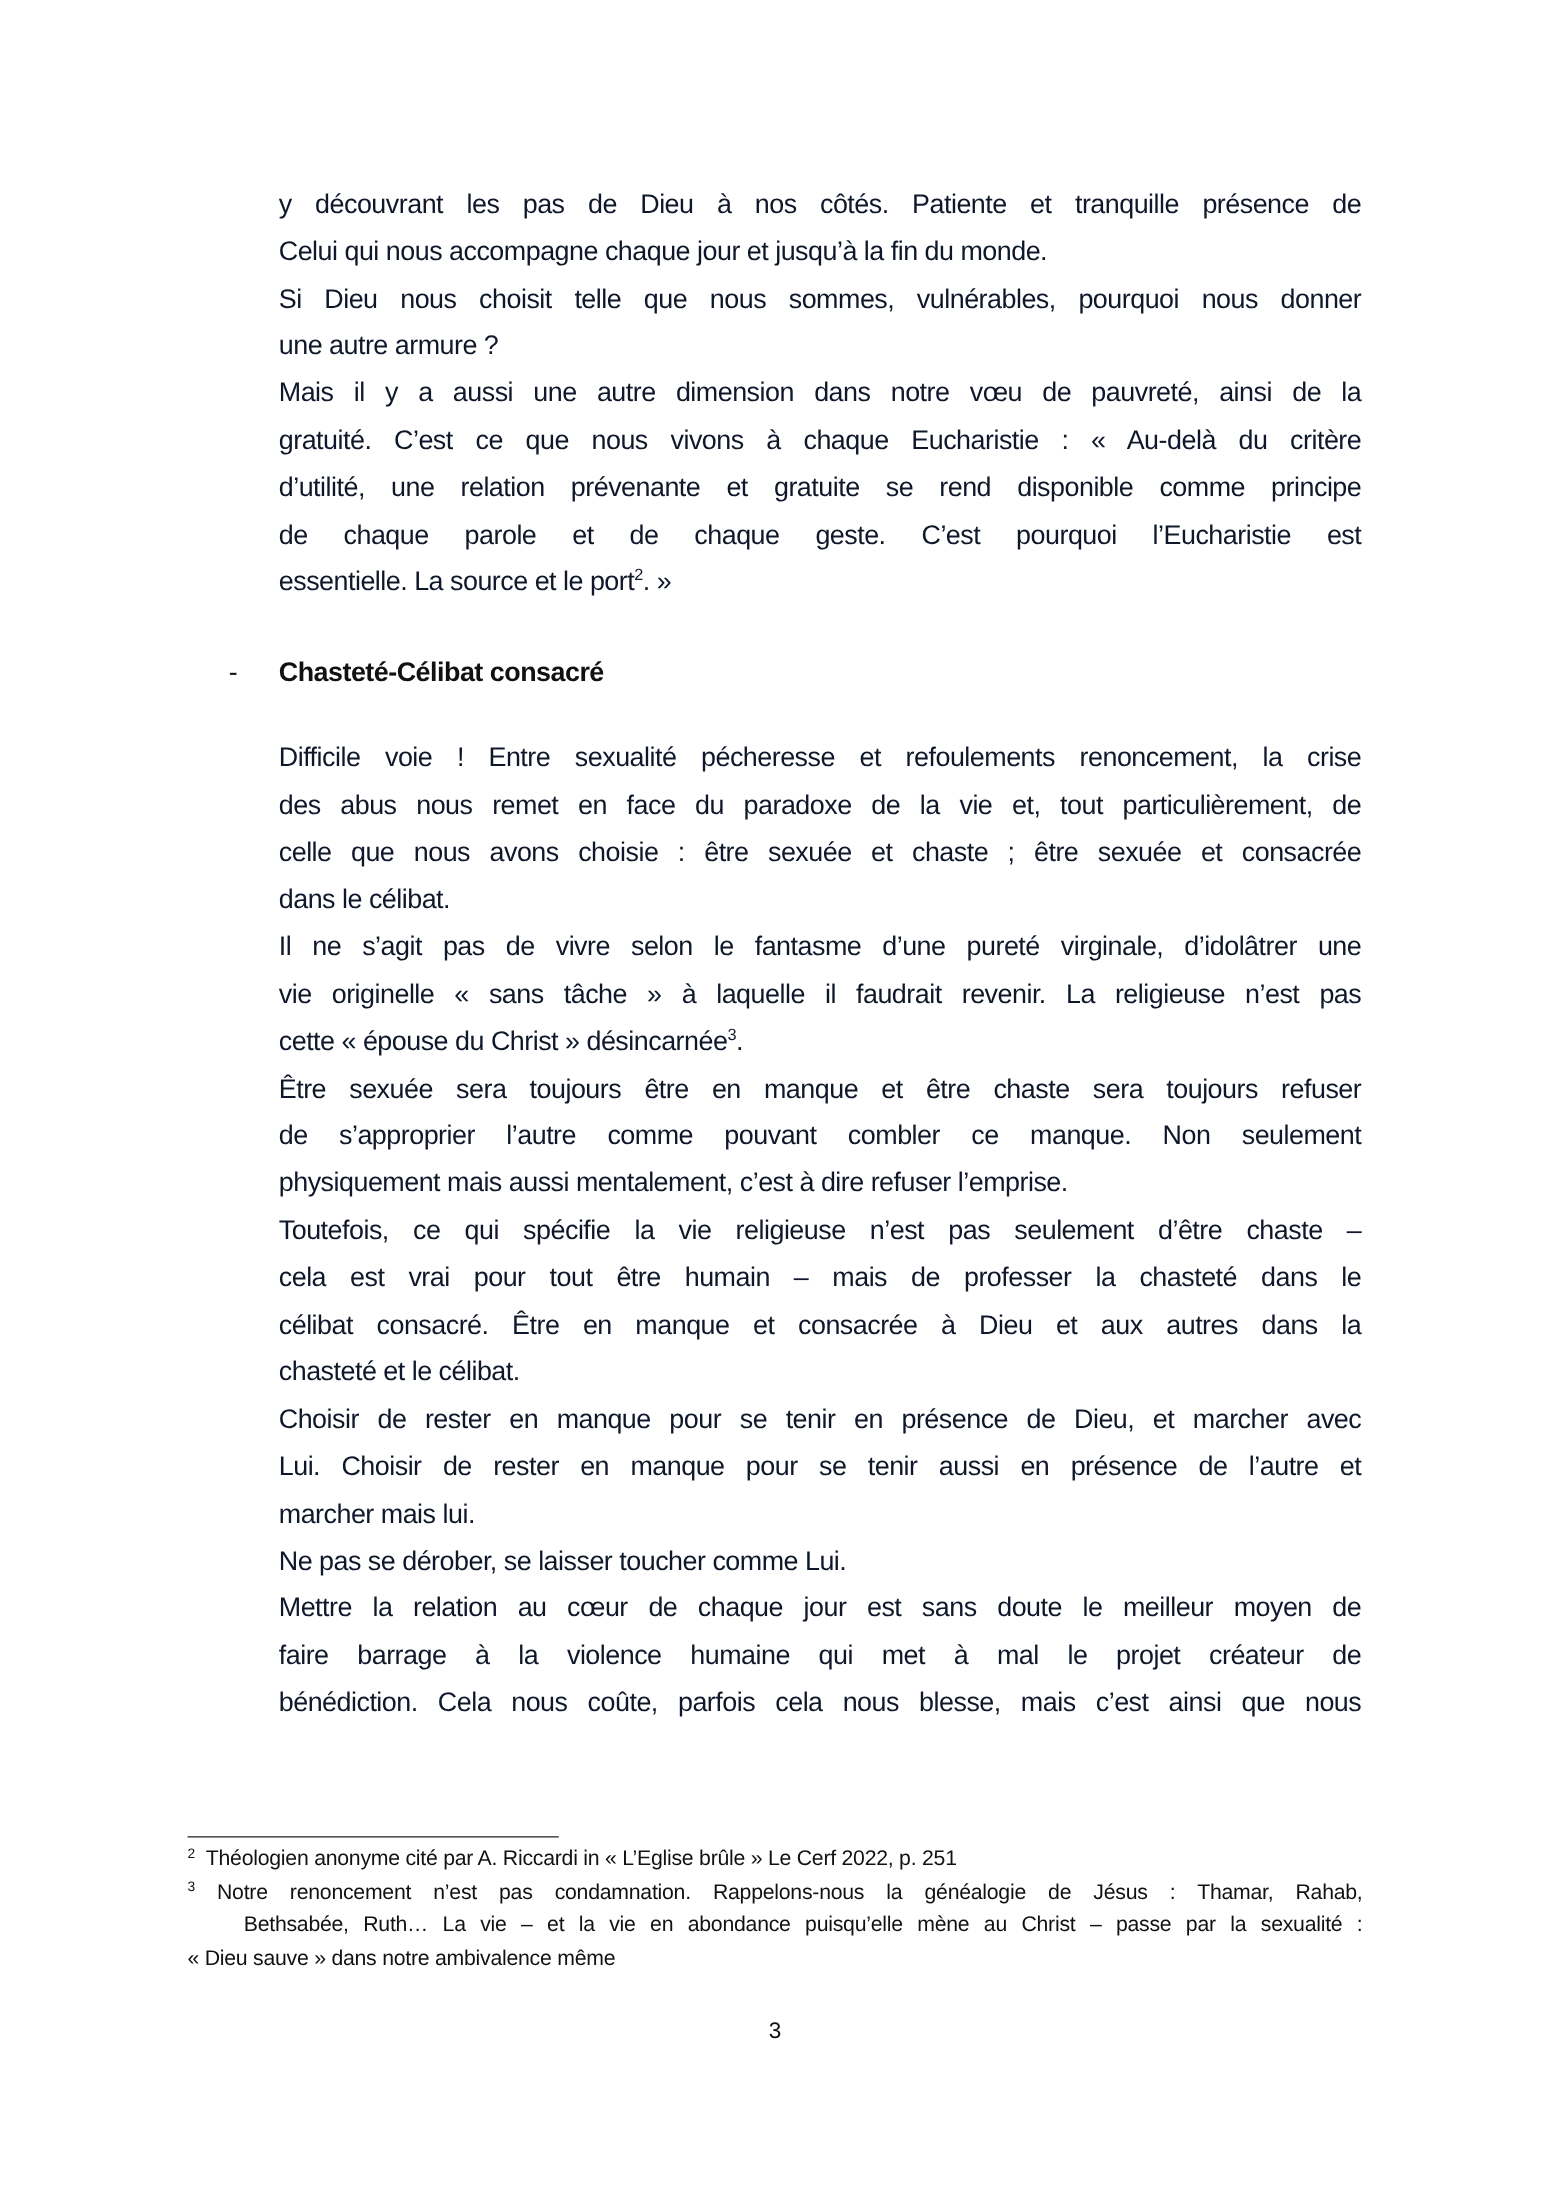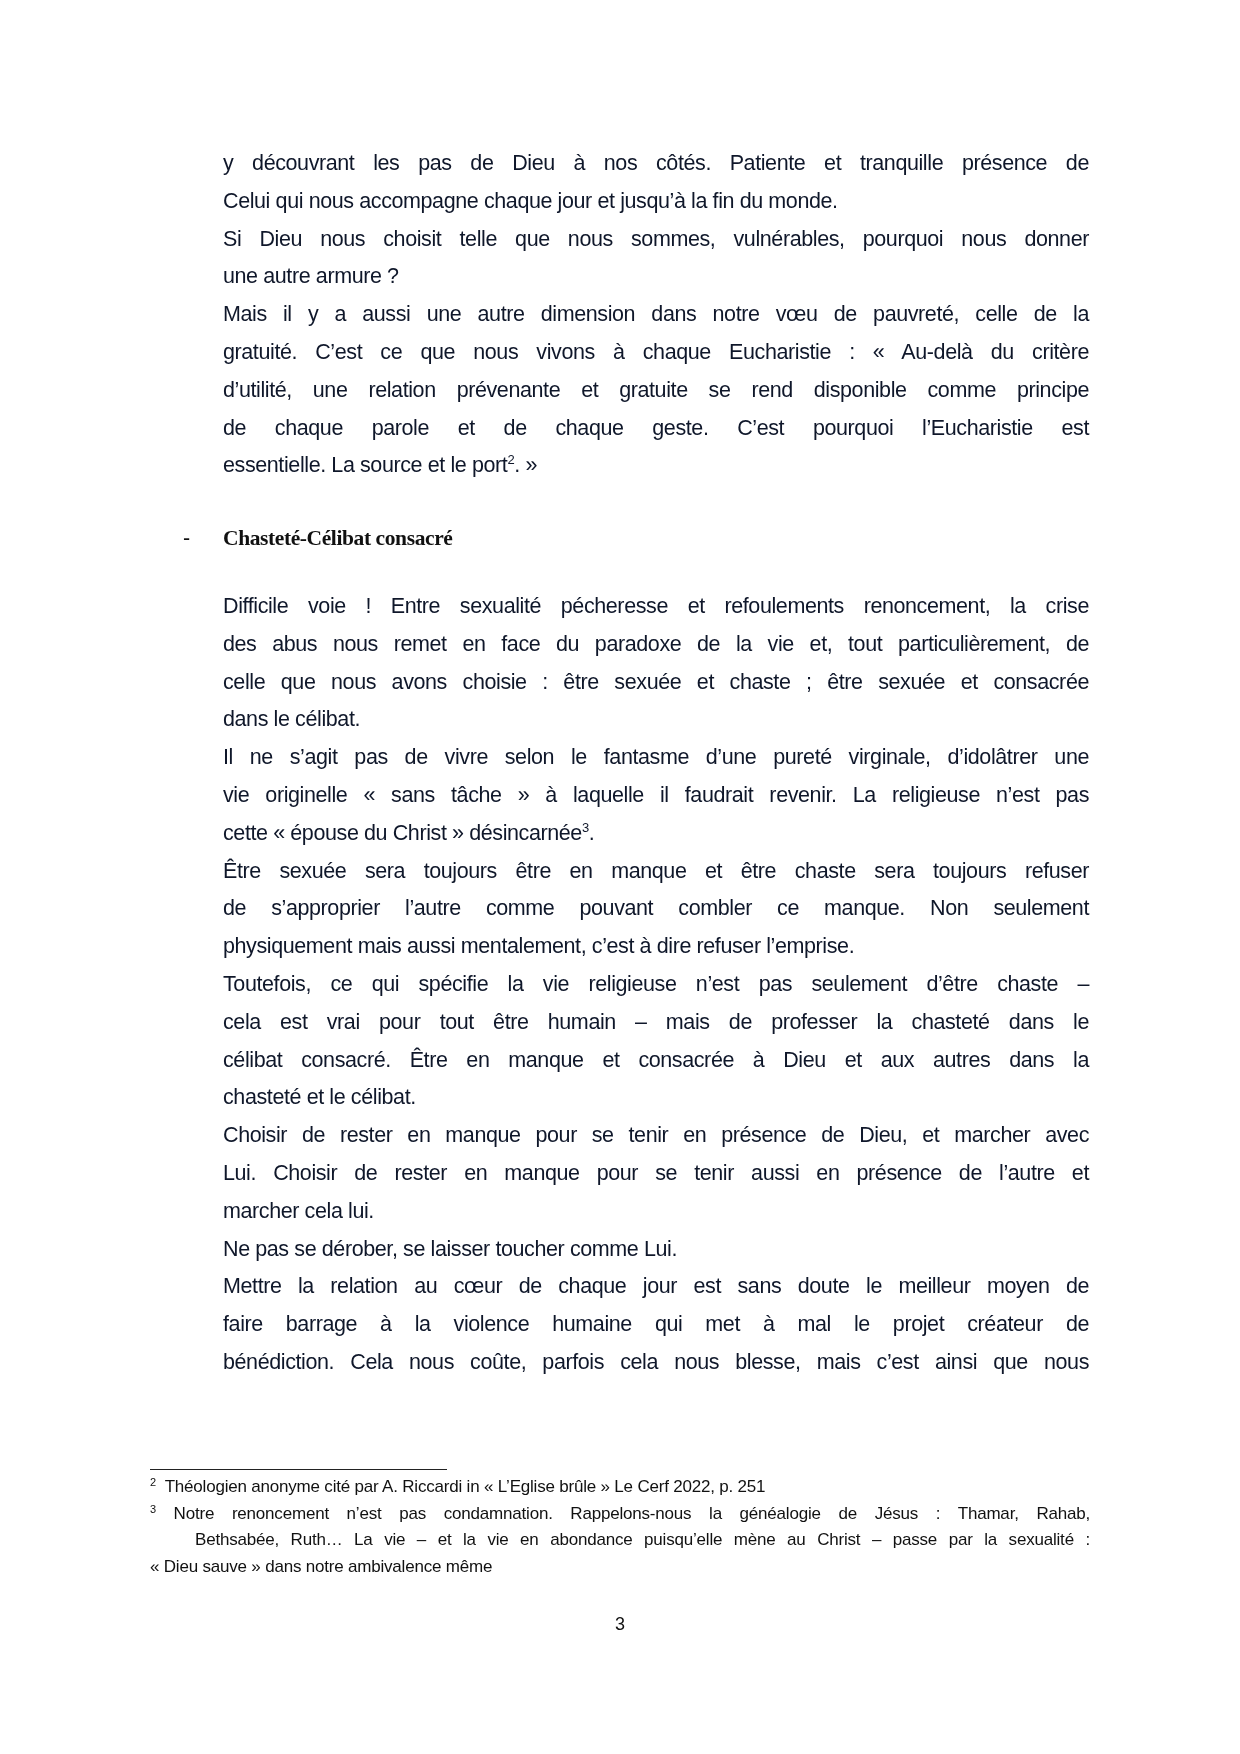--- a/index.html
+++ b/index.html
@@ -10,21 +10,21 @@
       font-family: "Liberation Sans", sans-serif;
       font-size: 21.5px; line-height: 37.8px; letter-spacing: -0.4px;
       text-align: justify; color: #0f172a;
     }
     .line { display: block; text-align: justify; text-align-last: justify; white-space: nowrap; }
     .line.last { text-align-last: left; }
     sup { font-size: 13px; line-height: 0; vertical-align: 8px; }
     #block1 { top: 145px; }
     .heading-row { position: absolute; top: 526px; left: 183px; font-family: "Liberation Sans", sans-serif; font-size: 21.5px; }
     .heading-row .dash { position: absolute; left: 0; top: 0; }
-    .heading-row .title { position: absolute; left: 40px; top: 0; white-space: nowrap; font-weight: bold; letter-spacing: -0.4px; font-family: Liberation Serif, serif; }
+    .heading-row .title { position: absolute; left: 40px; top: 0; white-space: nowrap; font-weight: bold; letter-spacing: -0.4px; }
     #block2 { top: 588px; }
     .fn-rule { position: absolute; left: 150px; top: 1469px; width: 297px; height: 1px; background: #222; }
     .footnotes {
       position: absolute; left: 150px; width: 940px; top: 1474px;
       font-family: "Liberation Sans", sans-serif; font-size: 17px; line-height: 26.5px; letter-spacing: -0.2px; color: #111;
     }
     .footnotes .line { text-align: left; text-align-last: left; }
     .footnotes .line.just { text-align: justify; text-align-last: justify; }
     .footnotes sup { font-size: 11px; vertical-align: 6px; }
     .page-number { position: absolute; top: 1614px; left: 0; width: 1240px; text-align: center; font-family: "Liberation Sans", sans-serif; font-size: 18px; }
@@ -32,21 +32,21 @@
 </head>
 <body>
 
 <div class="page">
 
   <div class="body-text" id="block1">
       <span class="line"><span>y découvrant les pas de Dieu à nos côtés. Patiente et tranquille présence de</span></span>
       <span class="line last"><span>Celui qui nous accompagne chaque jour et jusqu’à la fin du monde.</span></span>
       <span class="line"><span>Si Dieu nous choisit telle que nous sommes, vulnérables, pourquoi nous donner</span></span>
       <span class="line last"><span>une autre armure ?</span></span>
-      <span class="line"><span>Mais il y a aussi une autre dimension dans notre vœu de pauvreté, celle de la</span></span>
+      <span class="line"><span>Mais il y a aussi une autre dimension dans notre vœu de pauvreté, ainsi de la</span></span>
       <span class="line"><span>gratuité. C’est ce que nous vivons à chaque Eucharistie : « Au-delà du critère</span></span>
       <span class="line"><span>d’utilité, une relation prévenante et gratuite se rend disponible comme principe</span></span>
       <span class="line"><span>de chaque parole et de chaque geste. C’est pourquoi l’Eucharistie est</span></span>
       <span class="line last"><span>essentielle. La source et le port</span><sup>2</sup><span>. »</span></span>
     </div>
 
   <div class="heading-row">
     <span class="dash">-</span>
     <span class="title">Chasteté-Célibat consacré</span>
   </div>
@@ -61,21 +61,21 @@
       <span class="line last"><span>cette « épouse du Christ » désincarnée</span><sup>3</sup><span>.</span></span>
       <span class="line"><span>Être sexuée sera toujours être en manque et être chaste sera toujours refuser</span></span>
       <span class="line"><span>de s’approprier l’autre comme pouvant combler ce manque. Non seulement</span></span>
       <span class="line last"><span>physiquement mais aussi mentalement, c’est à dire refuser l’emprise.</span></span>
       <span class="line"><span>Toutefois, ce qui spécifie la vie religieuse n’est pas seulement d’être chaste –</span></span>
       <span class="line"><span>cela est vrai pour tout être humain – mais de professer la chasteté dans le</span></span>
       <span class="line"><span>célibat consacré. Être en manque et consacrée à Dieu et aux autres dans la</span></span>
       <span class="line last"><span>chasteté et le célibat.</span></span>
       <span class="line"><span>Choisir de rester en manque pour se tenir en présence de Dieu, et marcher avec</span></span>
       <span class="line"><span>Lui. Choisir de rester en manque pour se tenir aussi en présence de l’autre et</span></span>
-      <span class="line last"><span>marcher cela lui.</span></span>
+      <span class="line last"><span>marcher mais lui.</span></span>
       <span class="line last"><span>Ne pas se dérober, se laisser toucher comme Lui.</span></span>
       <span class="line"><span>Mettre la relation au cœur de chaque jour est sans doute le meilleur moyen de</span></span>
       <span class="line"><span>faire barrage à la violence humaine qui met à mal le projet créateur de</span></span>
       <span class="line"><span>bénédiction. Cela nous coûte, parfois cela nous blesse, mais c’est ainsi que nous</span></span>
     </div>
 
   <div class="fn-rule"></div>
   <div class="footnotes" id="footnotes">
       <span class="line"><sup>2</sup><span style="white-space: pre; margin-top: 42px;">  Théologien anonyme cité par A. Riccardi in « L’Eglise brûle » Le Cerf 2022, p. 251</span></span>
       <span class="line just"><sup>3</sup><span style="white-space: pre;"> Notre renoncement n’est pas condamnation. Rappelons-nous la généalogie de Jésus : Thamar, Rahab,</span></span>

